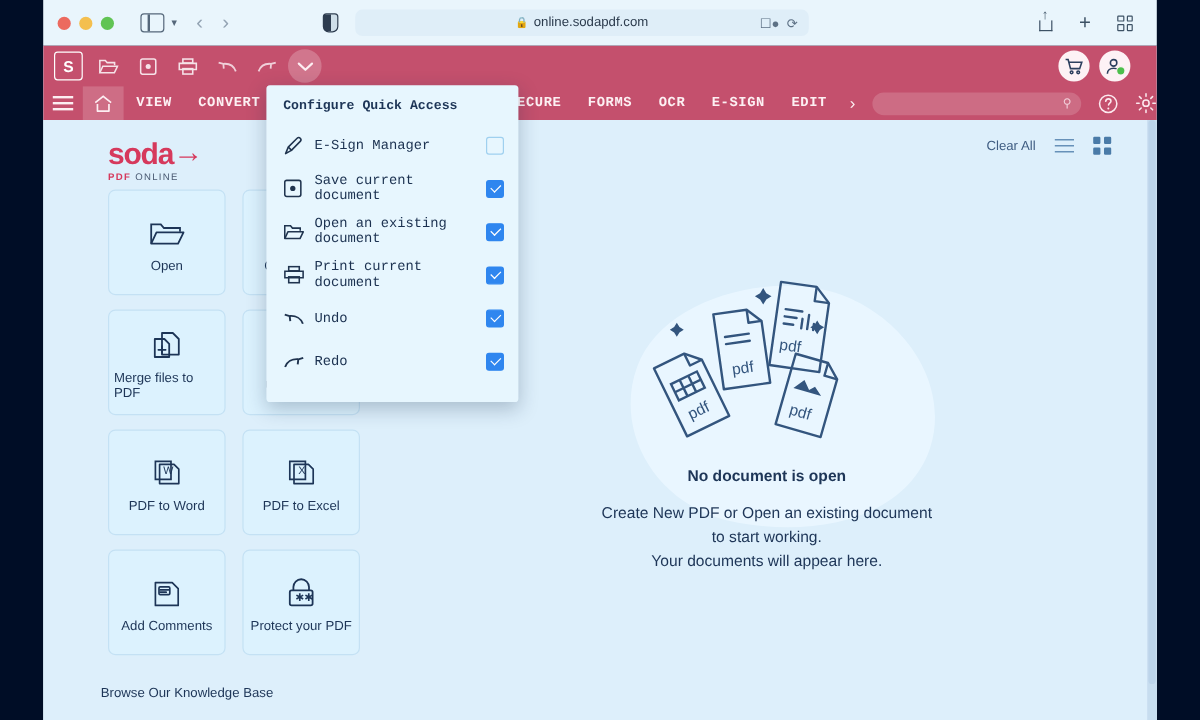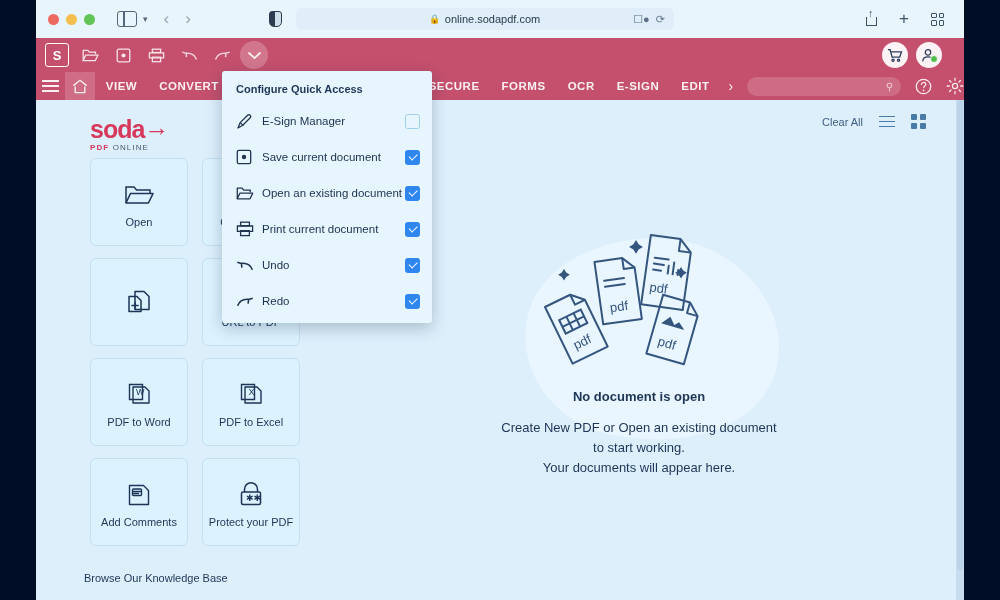--- a/index.html
+++ b/index.html
@@ -63,21 +63,21 @@
 
   .menu-row{position:absolute;left:0;top:34px;height:28px;width:100%;display:flex;align-items:center;}
   .burger{width:34px;display:flex;flex-direction:column;gap:3px;align-items:center;justify-content:center;height:28px;cursor:pointer;}
   .burger i{width:17px;height:1.8px;background:#fdeef2;display:block;}
   .home-tab{
     width:34px;height:28px;display:flex;align-items:center;justify-content:center;
     background:rgba(255,255,255,.17);cursor:pointer;
   }
   .mtab{
     font-size:11.5px;font-weight:bold;letter-spacing:.5px;color:#fdf0f3;
-    padding:0 11px;line-height:28px;cursor:pointer;white-space:nowrap;
+    padding:0 11px;line-height:28px;cursor:pointer;white-space:nowrap;font-family:Liberation Mono, monospace;
   }
   .mtab-more{color:#fdf0f3;font-size:14px;padding:0 8px;cursor:pointer;line-height:28px;}
   .hsearch{
     width:178px;height:19px;border-radius:10px;background:rgba(255,255,255,.16);
     margin-left:6px;display:flex;align-items:center;position:relative;
   }
   .hsearch .mag{position:absolute;right:8px;font-size:10px;color:#f2ced9;}
   .hdr-ic{margin-left:14px;color:#fce8ee;cursor:pointer;display:flex;align-items:center;}
   .circ-btn{
     position:absolute;top:4px;width:26px;height:26px;border-radius:50%;background:#fdf2f5;
@@ -118,21 +118,21 @@
     display:flex;flex-direction:column;align-items:center;justify-content:center;
   }
   .blob{position:absolute;left:50%;top:50%;transform:translate(-50%,-54%);}
   .empty-inner{position:relative;z-index:2;display:flex;flex-direction:column;align-items:center;}
   .empty-title{font-size:13px;font-weight:bold;color:#1d3557;margin-top:16px;}
   .empty-text{font-size:13px;color:#1d3557;text-align:center;line-height:20px;margin-top:14px;}
 
   
   .dropdown{
     position:absolute;left:186px;top:33px;width:210px;background:#e7f6fe;
-    border-radius:3px;box-shadow:0 5px 16px rgba(16,40,70,.25);z-index:50;padding-bottom:4px;
+    border-radius:3px;box-shadow:0 5px 16px rgba(16,40,70,.25);z-index:50;padding-bottom:16px;font-family:Liberation Mono, monospace;
   }
   .dd-title{font-size:11px;font-weight:bold;color:#1d3557;padding:12px 14px 8px 14px;}
   .dd-item{
     display:flex;align-items:center;height:36px;padding:0 12px 0 14px;cursor:pointer;
   }
   .dd-ic{width:26px;display:flex;align-items:center;color:#20344f;}
   .dd-label{flex:1;font-size:11.5px;color:#1b3150;}
   .cbox{width:15px;height:15px;border-radius:2.5px;border:1.5px solid #9fd0ef;background:#e7f6fe;box-sizing:border-box;}
   .cbox.on{background:#2f86ef;border-color:#2f86ef;display:flex;align-items:center;justify-content:center;}
   .cbox.on:after{content:"";width:7px;height:3.5px;border-left:1.8px solid #fff;border-bottom:1.8px solid #fff;transform:rotate(-45deg) translate(1px,-1px);}
@@ -317,20 +317,21 @@
           </div>
 
           <div class="card">
             <span class="ci">
               <svg width="28" height="28" viewBox="0 0 28 28" fill="none" stroke="#1d3557" stroke-width="1.5">
                 <path d="M10 3.5h9l5 5v13H10z" stroke-linejoin="round"></path>
                 <path d="M4 8.5h8l4 4v11H4z" stroke-linejoin="round"></path>
                 <path d="M7 17.5h6M10 14.5v6" stroke-linecap="round"></path>
               </svg>
             </span>
+            <span class="clabel">Merge files to PDF</span>
           </div>
 
           <div class="card">
             <span class="ci">
               <svg width="28" height="28" viewBox="0 0 28 28" fill="none" stroke="#1d3557" stroke-width="1.4">
                 <circle cx="14" cy="14" r="11"></circle>
                   <ellipse cx="14" cy="14" rx="5" ry="11"></ellipse>
                 <path d="M3.4 10.4h21.2M3.4 17.6h21.2"></path>
               </svg>
             </span>

